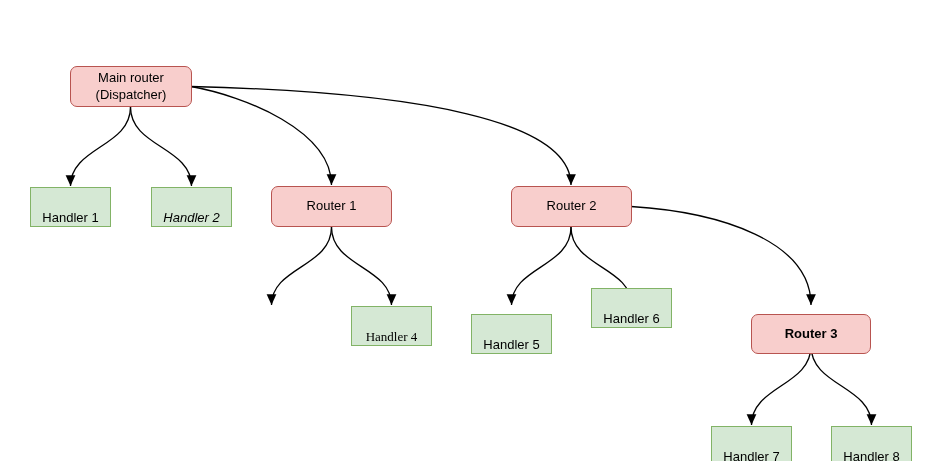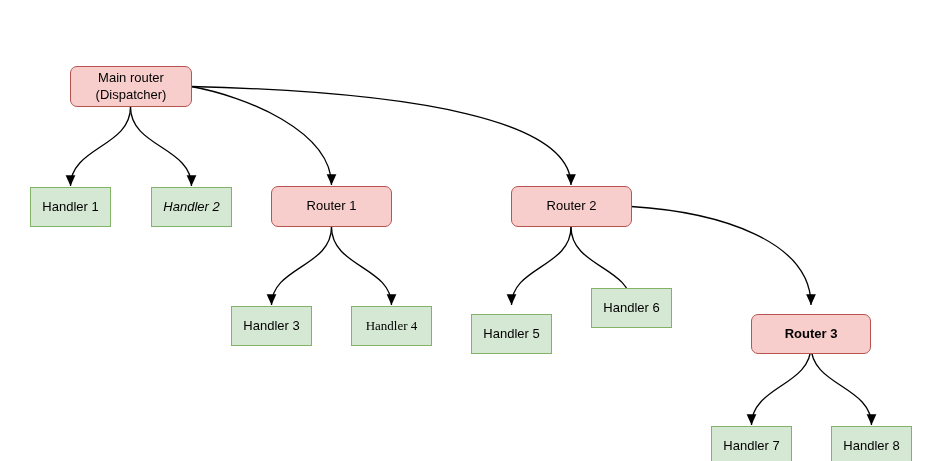--- a/index.html
+++ b/index.html
@@ -40,20 +40,21 @@
     border: 1.4px solid #b85450;
     border-radius: 7px;
     width: 121px;
     height: 41px;
   }
   .node.handler {
     background: #d5e8d4;
     border: 1.4px solid #82b366;
     width: 81px;
     height: 40px;
+    align-items: flex-end;
   }
   
   #n-main     { left: 70px;  top: 30px;  width: 122px; }
   #n-h1       { left: 30px;  top: 151px; }
   #n-h2       { left: 151px; top: 151px; font-style: italic; }
   #n-r1       { left: 271px; top: 150px; }
   #n-r2       { left: 511px; top: 150px; }
   #n-h3       { left: 231px; top: 270px; }
   #n-h4       { left: 351px; top: 270px; font-family: Liberation Serif, serif; }
   #n-h5       { left: 471px; top: 278px; }
@@ -105,23 +106,20 @@
   </div>
 
   <div id="n-r1" class="node router">
     <span>Router 1</span>
   </div>
 
   <div id="n-r2" class="node router">
     <span>Router 2</span>
   </div>
 
-  <div id="n-h3" class="node handler">
-    <span>Handler 3</span>
-  </div>
 
   <div id="n-h4" class="node handler">
     <span>Handler 4</span>
   </div>
 
   <div id="n-h5" class="node handler">
     <span>Handler 5</span>
   </div>
 
   <div id="n-h6" class="node handler">

